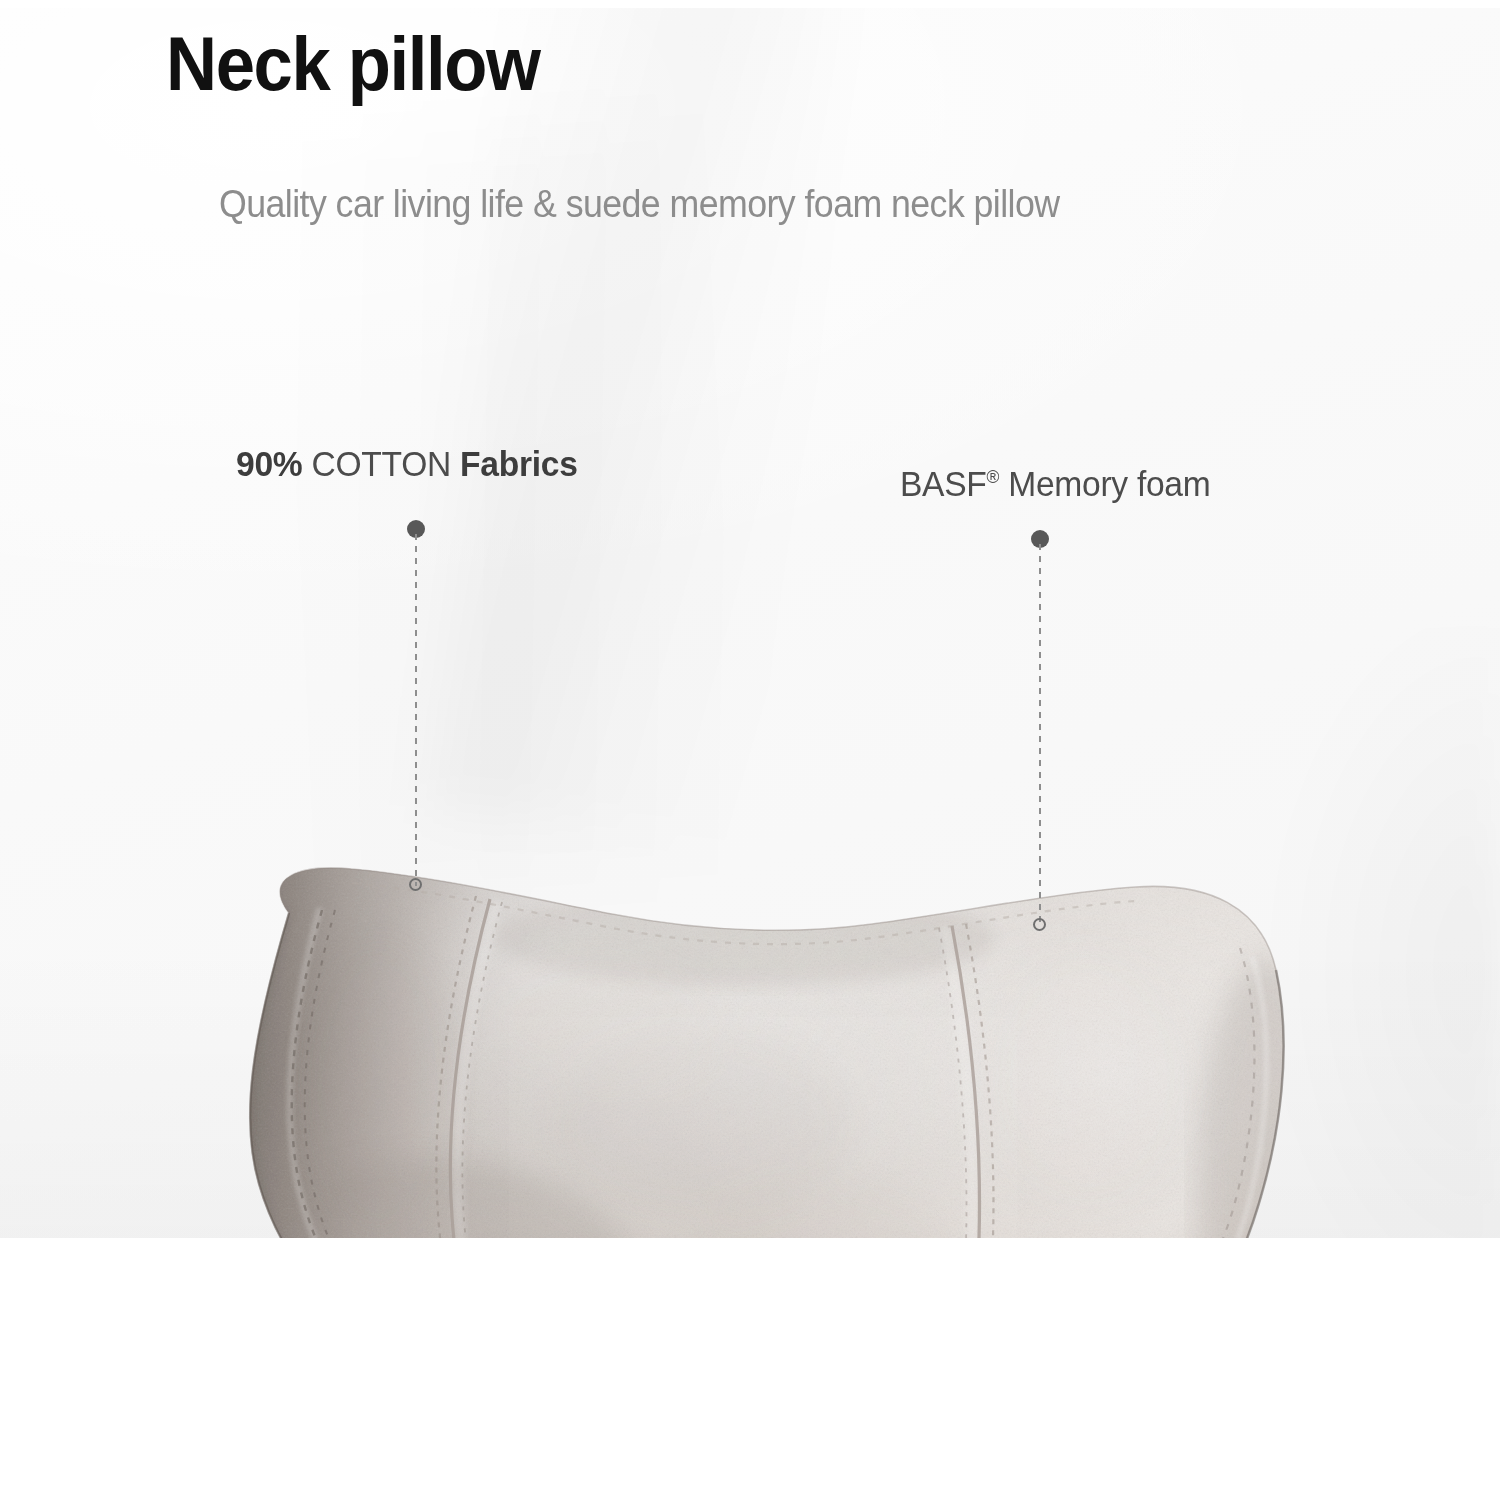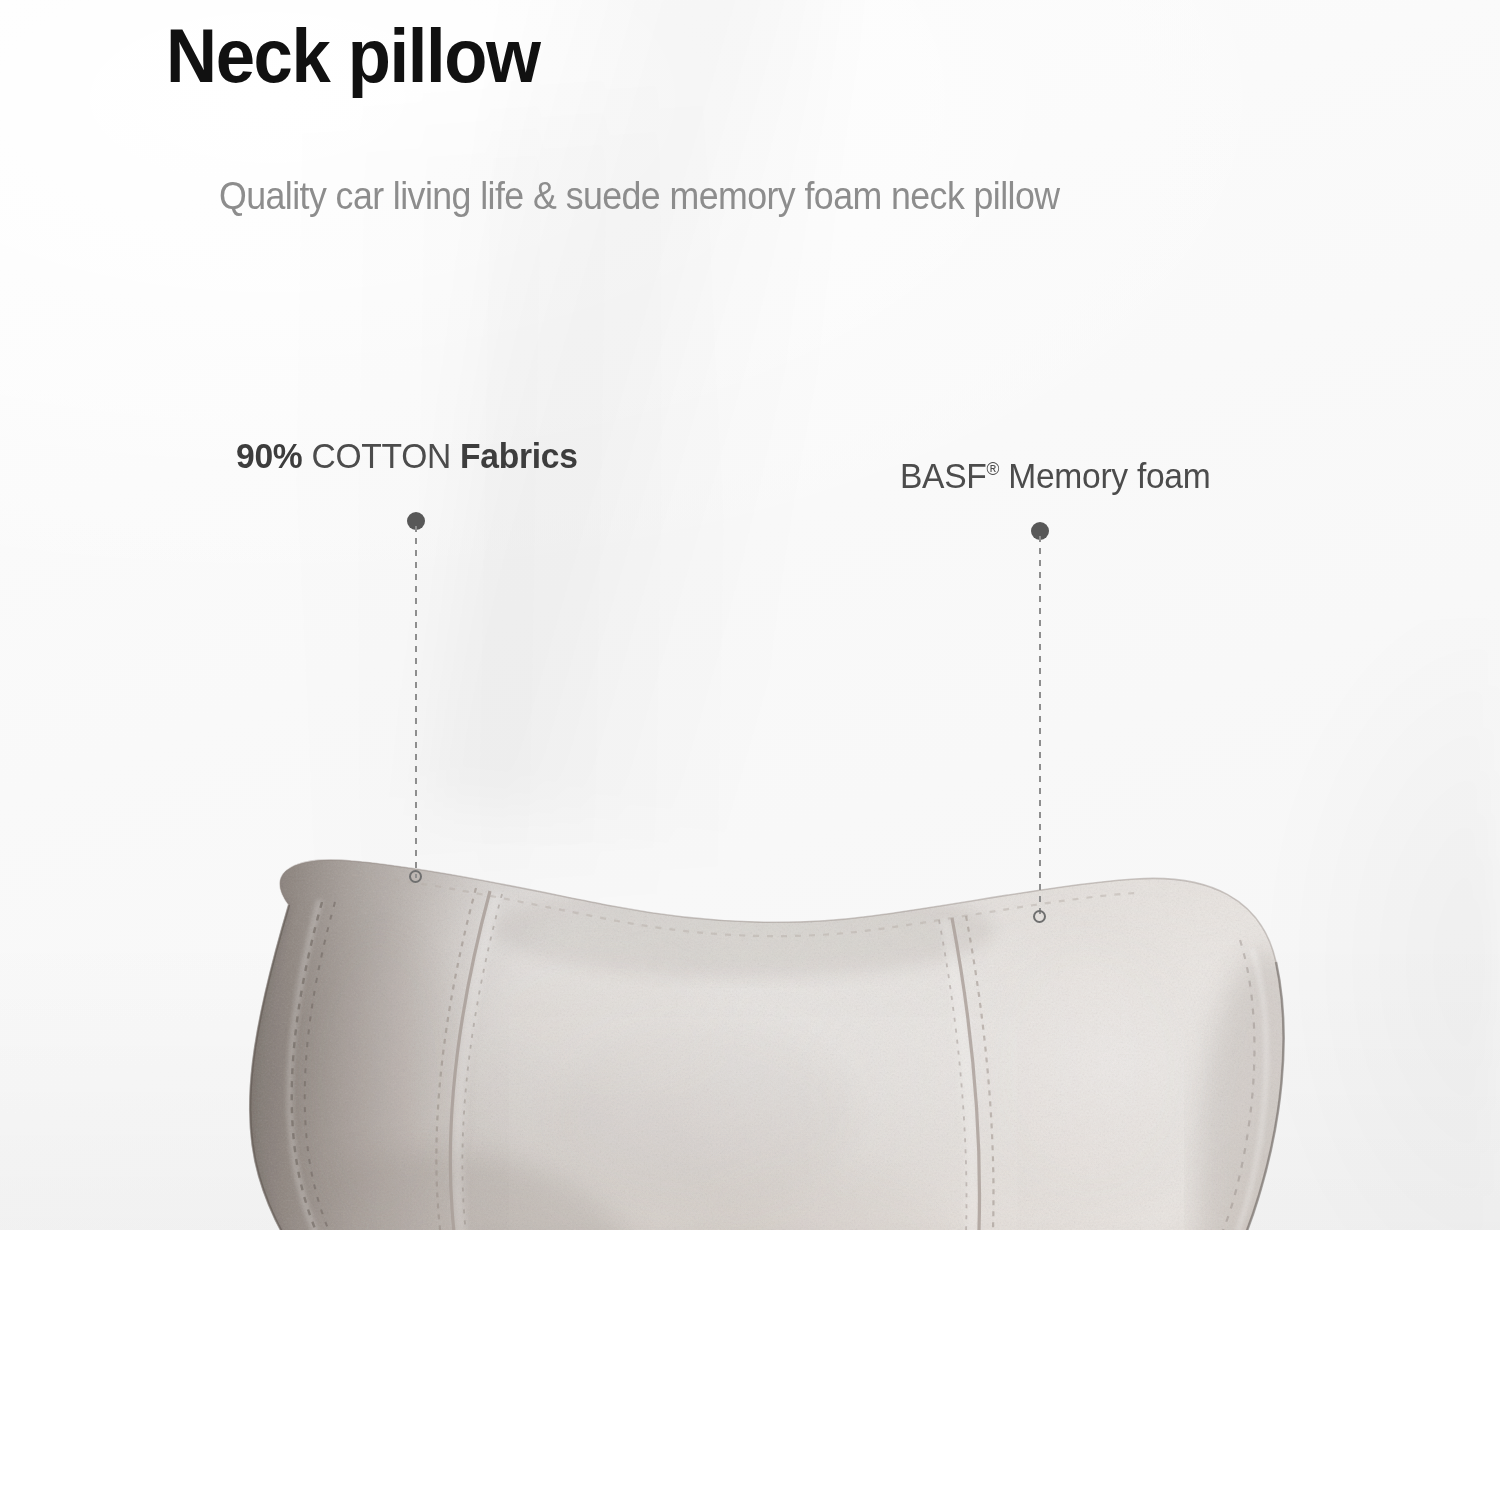--- a/index.html
+++ b/index.html
@@ -8,20 +8,21 @@
     padding: 0;
     background: #ffffff;
   }
   #stage {
     position: relative;
     width: 1500px;
     height: 1230px;
     overflow: hidden;
     font-family: "Liberation Sans", sans-serif;
     background: #fbfbfb;
+    margin-top: 8px;
   }
 
   
   .bg-base {
     position: absolute;
     inset: 0;
     background:
       radial-gradient(ellipse 120% 70% at 18% 8%, #ffffff 0%, rgba(255,255,255,0) 60%),
       linear-gradient(160deg, #fcfcfc 0%, #f9f9f9 45%, #f6f6f6 100%);
   }

